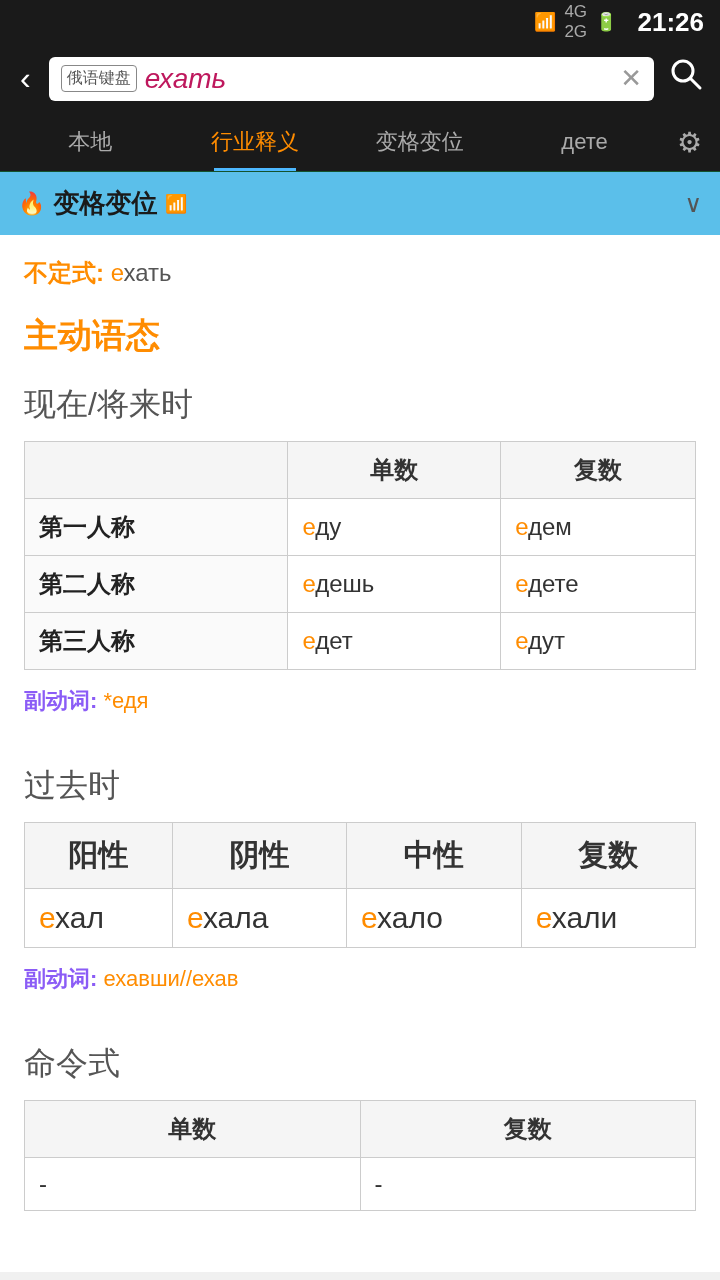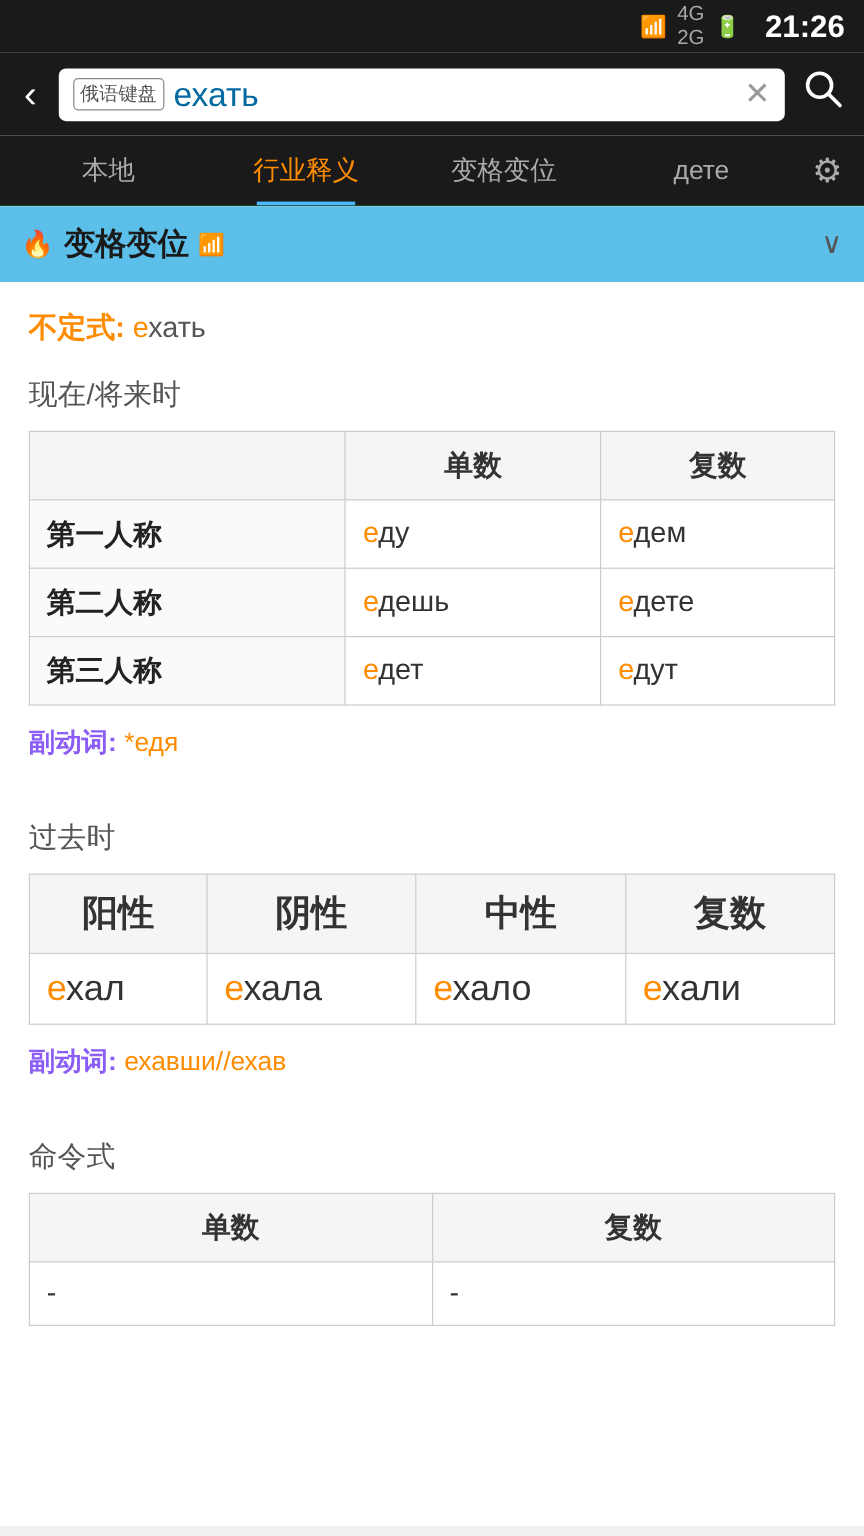--- a/index.html
+++ b/index.html
@@ -61,21 +61,22 @@
       border: 1px solid #888;
       border-radius: 4px;
       font-size: 16px;
       color: #555;
       padding: 2px 5px;
       white-space: nowrap;
     }
     .search-text {
       flex: 1;
       font-size: 28px;
-      color: #0369a1;
+      color: #be185d;
+      font-style: italic;
     }
     .clear-btn {
       color: #999;
       font-size: 26px;
       cursor: pointer;
     }
     .search-icon-btn {
       color: white;
       font-size: 36px;
       cursor: pointer;
@@ -167,21 +168,21 @@
     
     .voice-heading {
       font-size: 34px;
       color: #ff8c00;
       font-weight: bold;
       margin-bottom: 24px;
     }
 
     
     .tense-label {
-      font-size: 24px;
+      font-size: 32px;
       color: #555;
       margin-bottom: 14px;
     }
 
     
     .conj-table {
       width: 100%;
       border-collapse: collapse;
       margin-bottom: 16px;
       font-size: 24px;
@@ -311,20 +312,21 @@
   </div>
 
   <div class="main-body">
 
     <div class="infinitive-line">
       <span class="label">不定式:</span>
       <span> </span>
       <span class="highlight">е</span><span>хать</span>
     </div>
 
+    <div class="voice-heading">主动语态</div>
 
     <div class="tense-label">现在/将来时</div>
 
     <table class="conj-table">
       <thead>
         <tr>
           <th></th>
           <th>单数</th>
           <th>复数</th>
         </tr>

